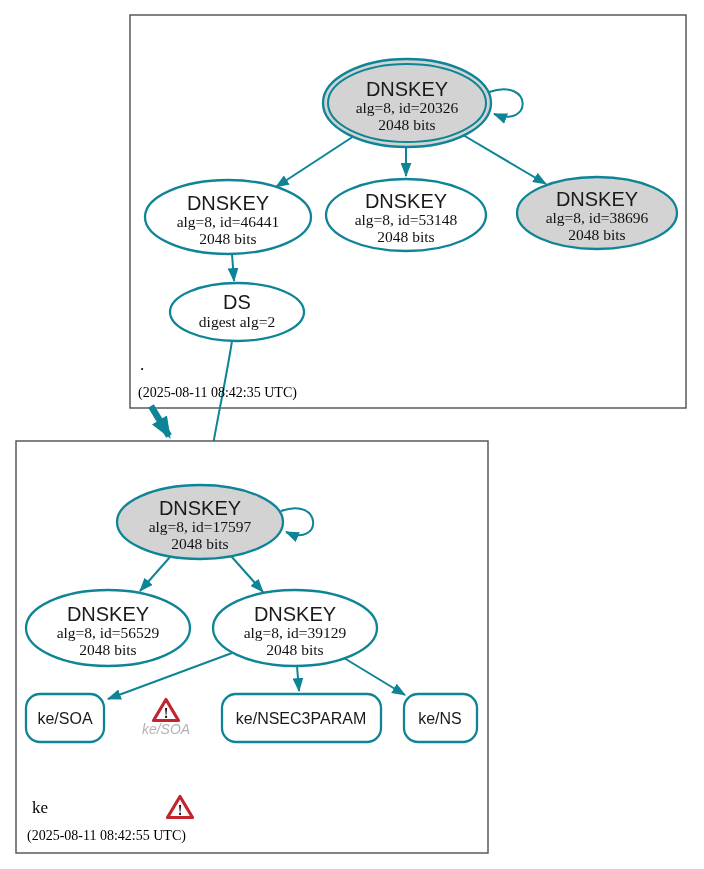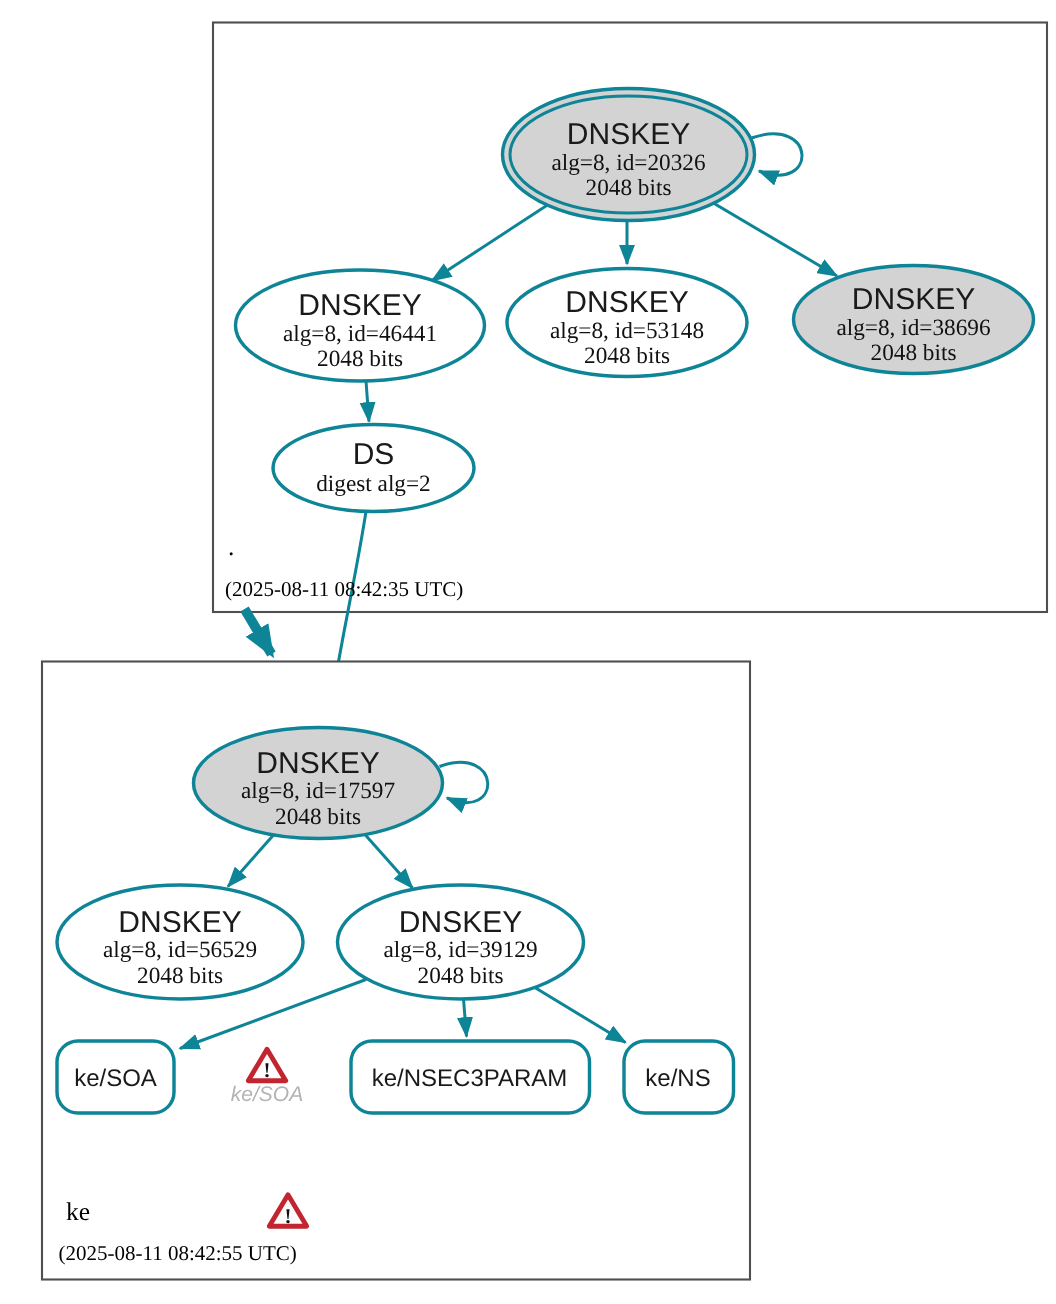--- a/index.html
+++ b/index.html
@@ -1,16 +1,16 @@
 <!DOCTYPE html>
 <html><head>
 <meta charset="utf-8">
 <style>
   html, body { margin: 0; padding: 0; background: #ffffff; }
-  .stage { width: 602px; height: 869px; position: relative; background: #ffffff; padding-left: 12px; }
+  .stage { width: 602px; height: 869px; position: relative; background: #ffffff; }
   svg { display: block; }
 
   .zone-box { fill: #ffffff; stroke: #4f4f4f; stroke-width: 1.4; }
   .edge { stroke: #0e8497; stroke-width: 2; fill: none; }
   .edge-thick { stroke: #0e8497; stroke-width: 6.5; fill: none; }
   .node { stroke: #0e8497; stroke-width: 2.3; }
   .node-gray { fill: #d3d3d3; }
   .node-white { fill: #ffffff; }
   .ring { fill: none; stroke: #0e8497; stroke-width: 2; }
   .rrset { fill: #ffffff; stroke: #0e8497; stroke-width: 2.3; }

